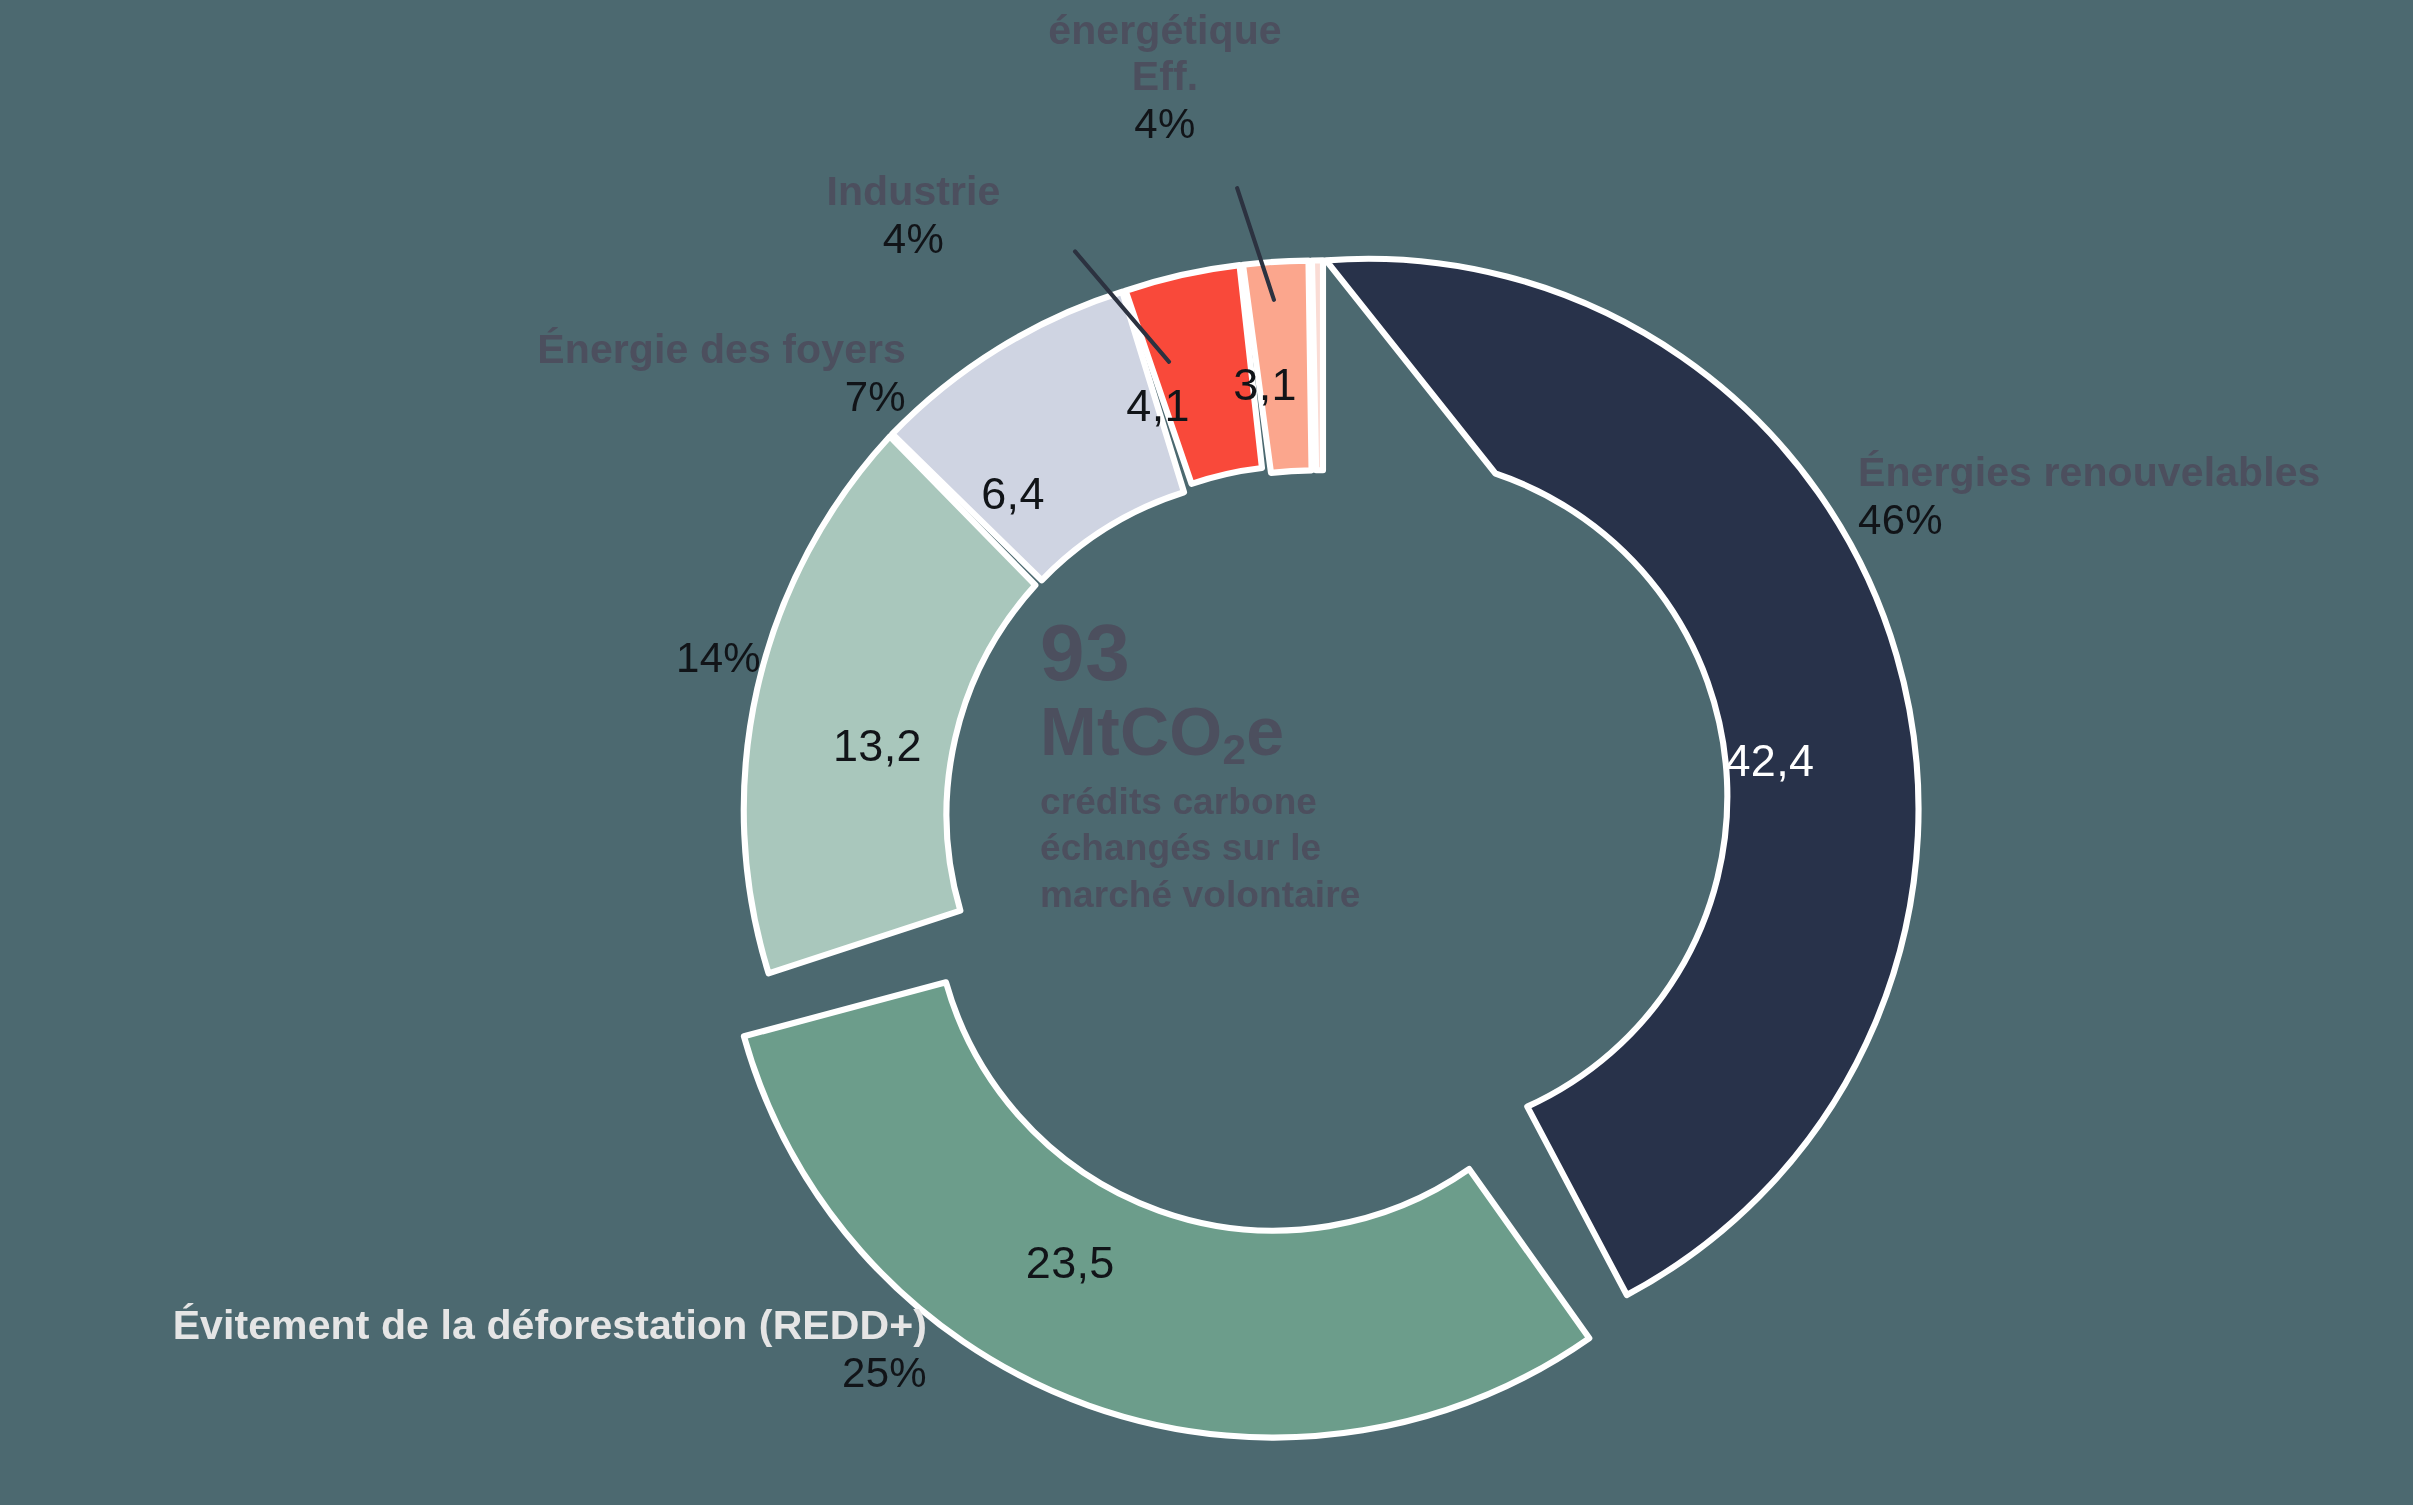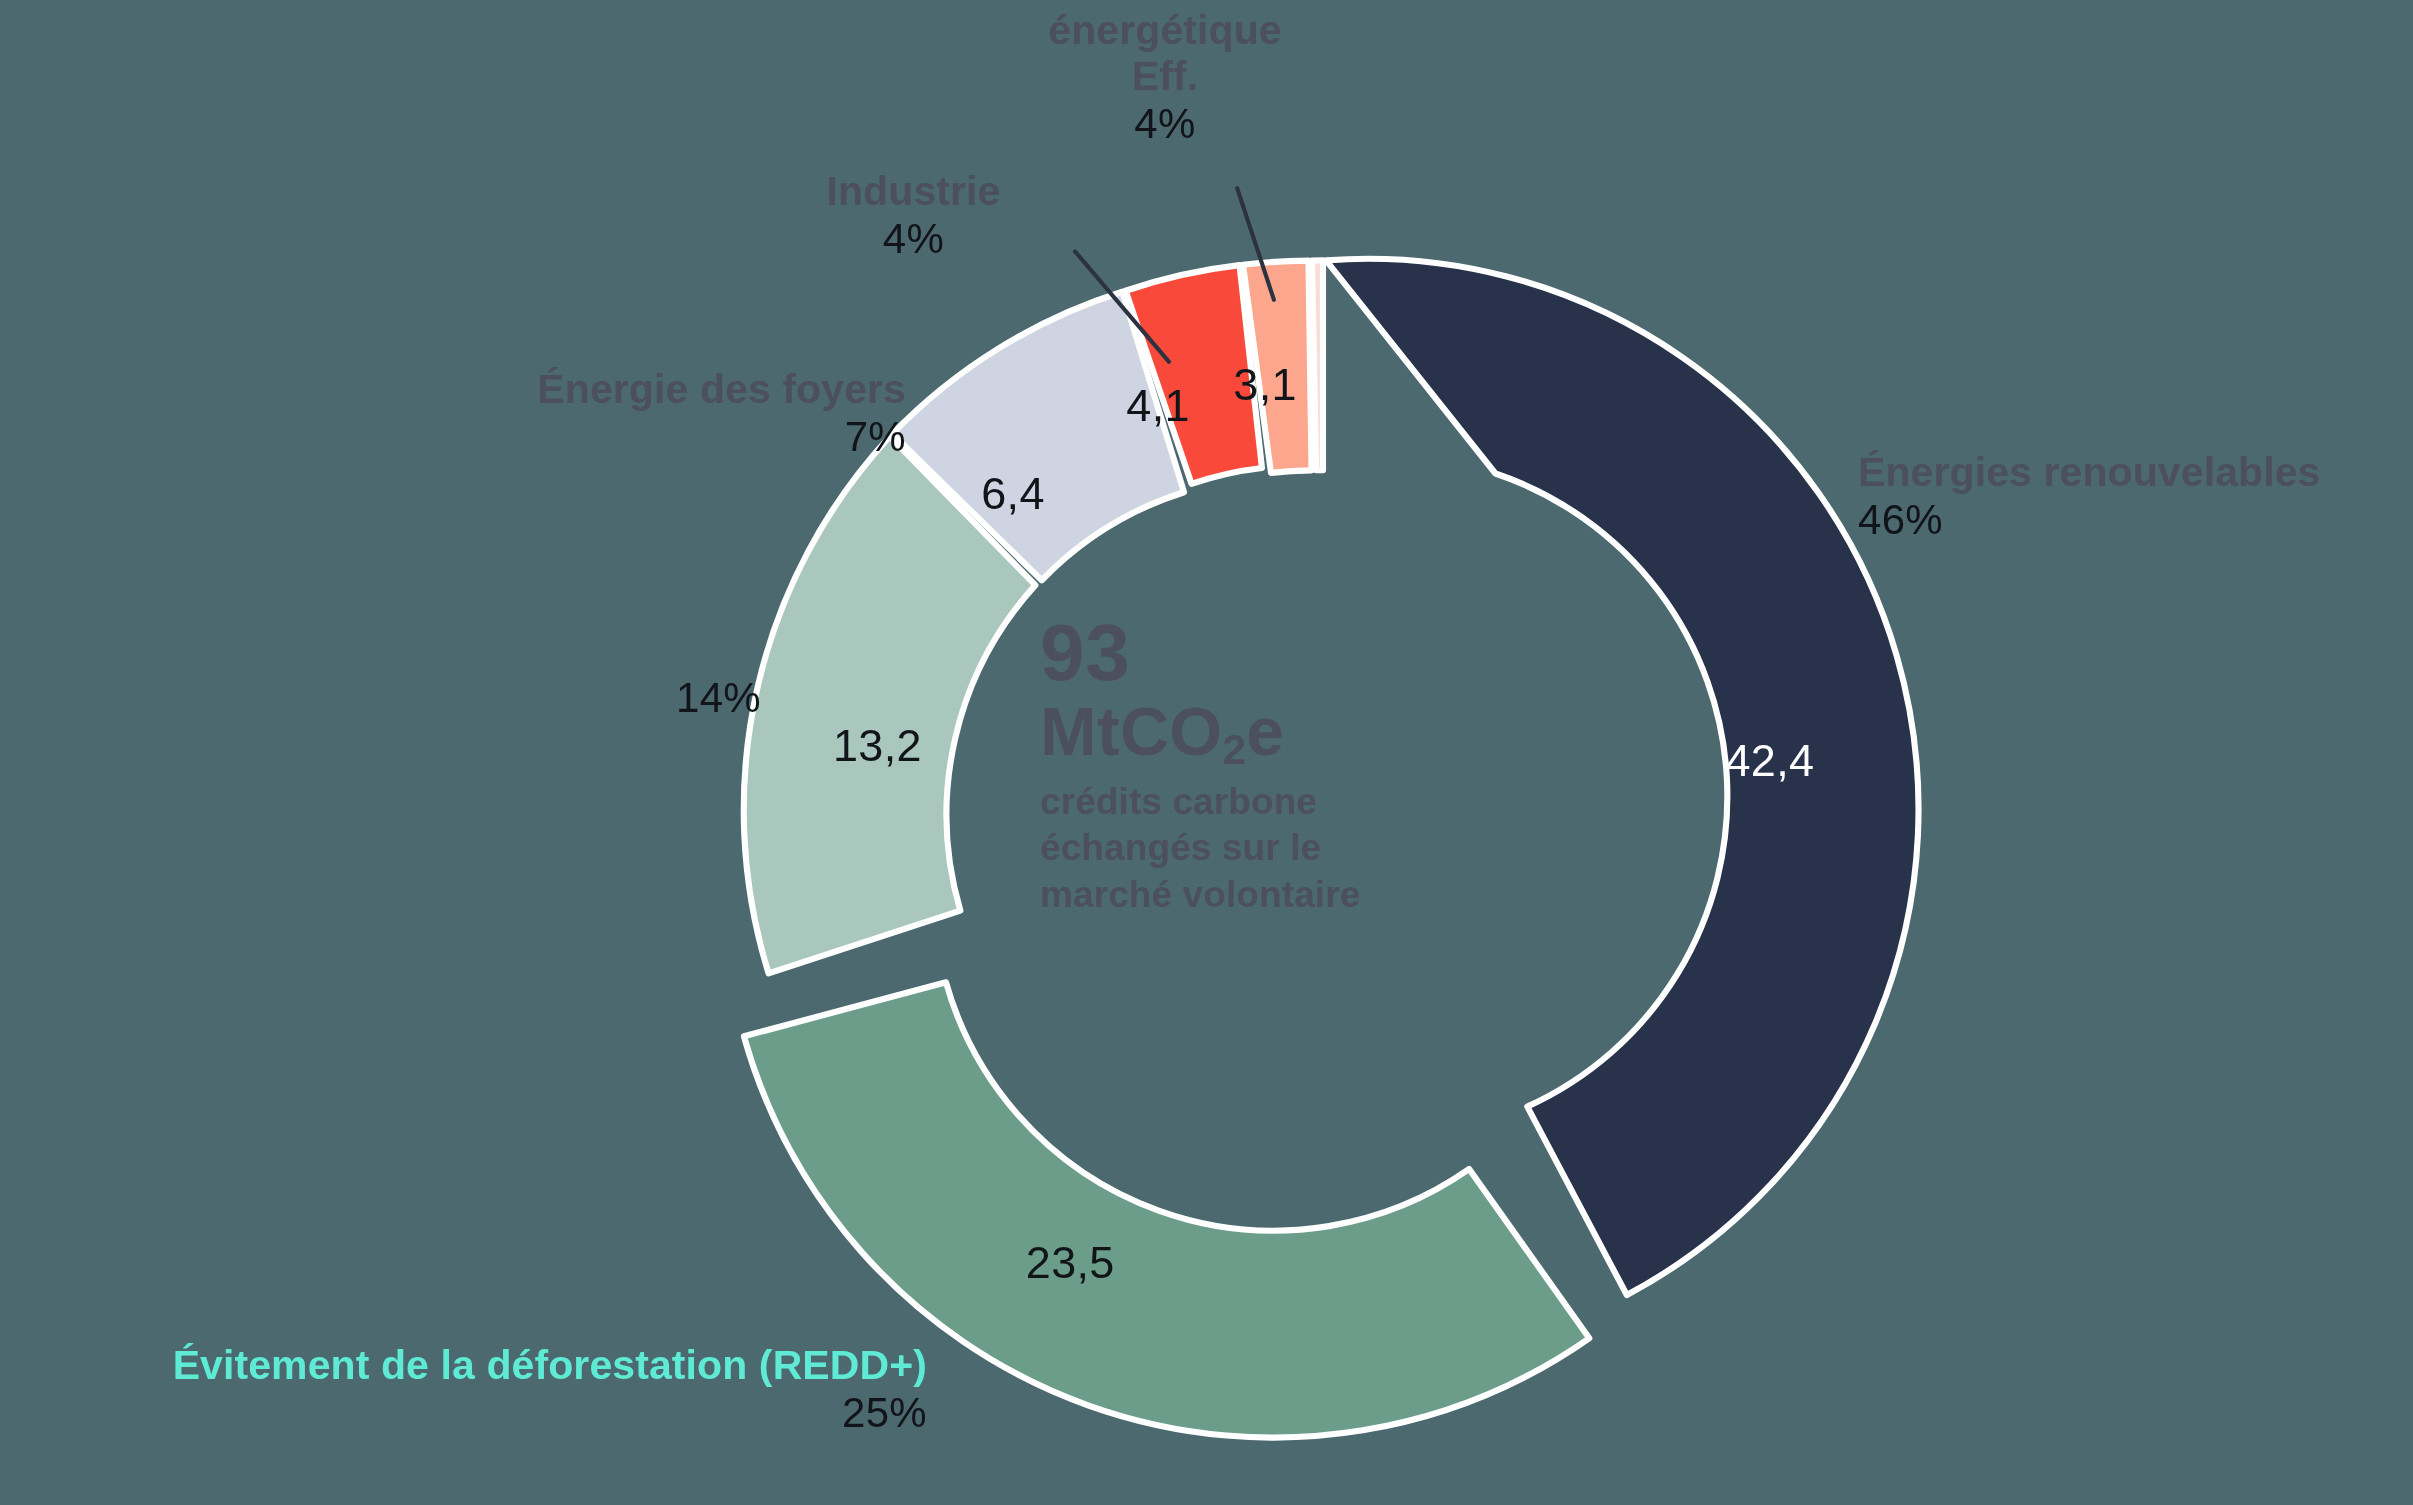--- a/index.html
+++ b/index.html
@@ -55,25 +55,25 @@
   }
   .cat .pct {
     display: block;
     font-weight: 400;
     font-size: 42px;
     color: #111418;
     letter-spacing: 0.3px;
   }
   .cat.right { text-align: left; }
   .cat.right .pct { text-align: left; }
-  .cat.leftal { text-align: right; margin-top: 40px; }
+  .cat.leftal { text-align: right; }
   .cat.leftal .pct { text-align: right; }
   .cat.center { text-align: center; }
   .cat.center .pct { text-align: center; }
-  .cat.redd .name { color: #5eead4; }
+  .cat.redd .name { color: #e5e5e5; }
 
   
   .centerblock {
     position: absolute;
     width: 559px;
     color: #4c4f5e;
     font-family: "Liberation Sans", "DejaVu Sans", sans-serif;
   }
   .centerblock .big {
     display: block;

